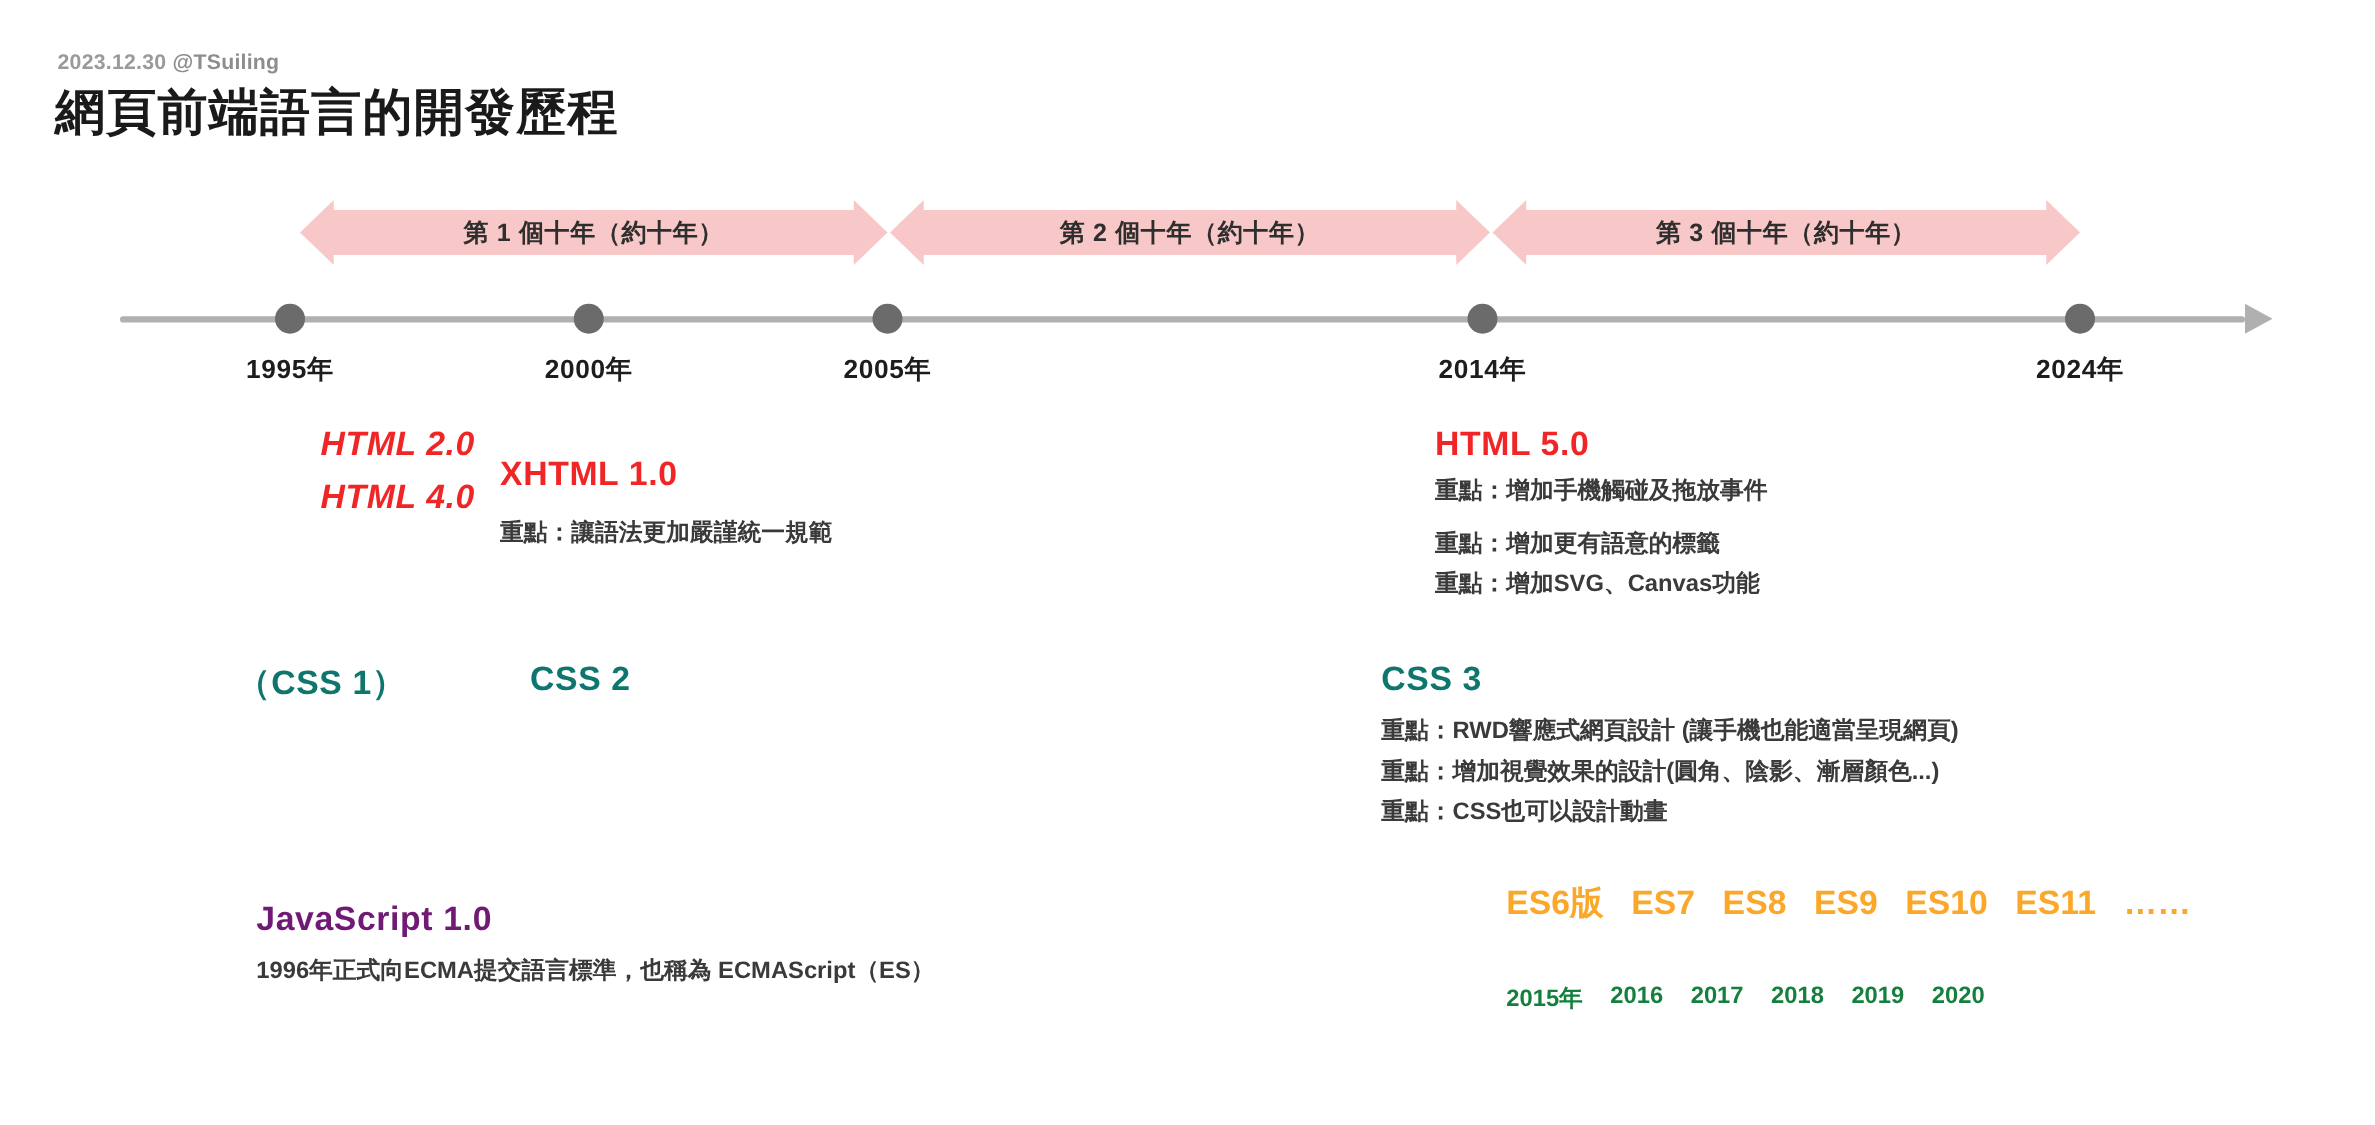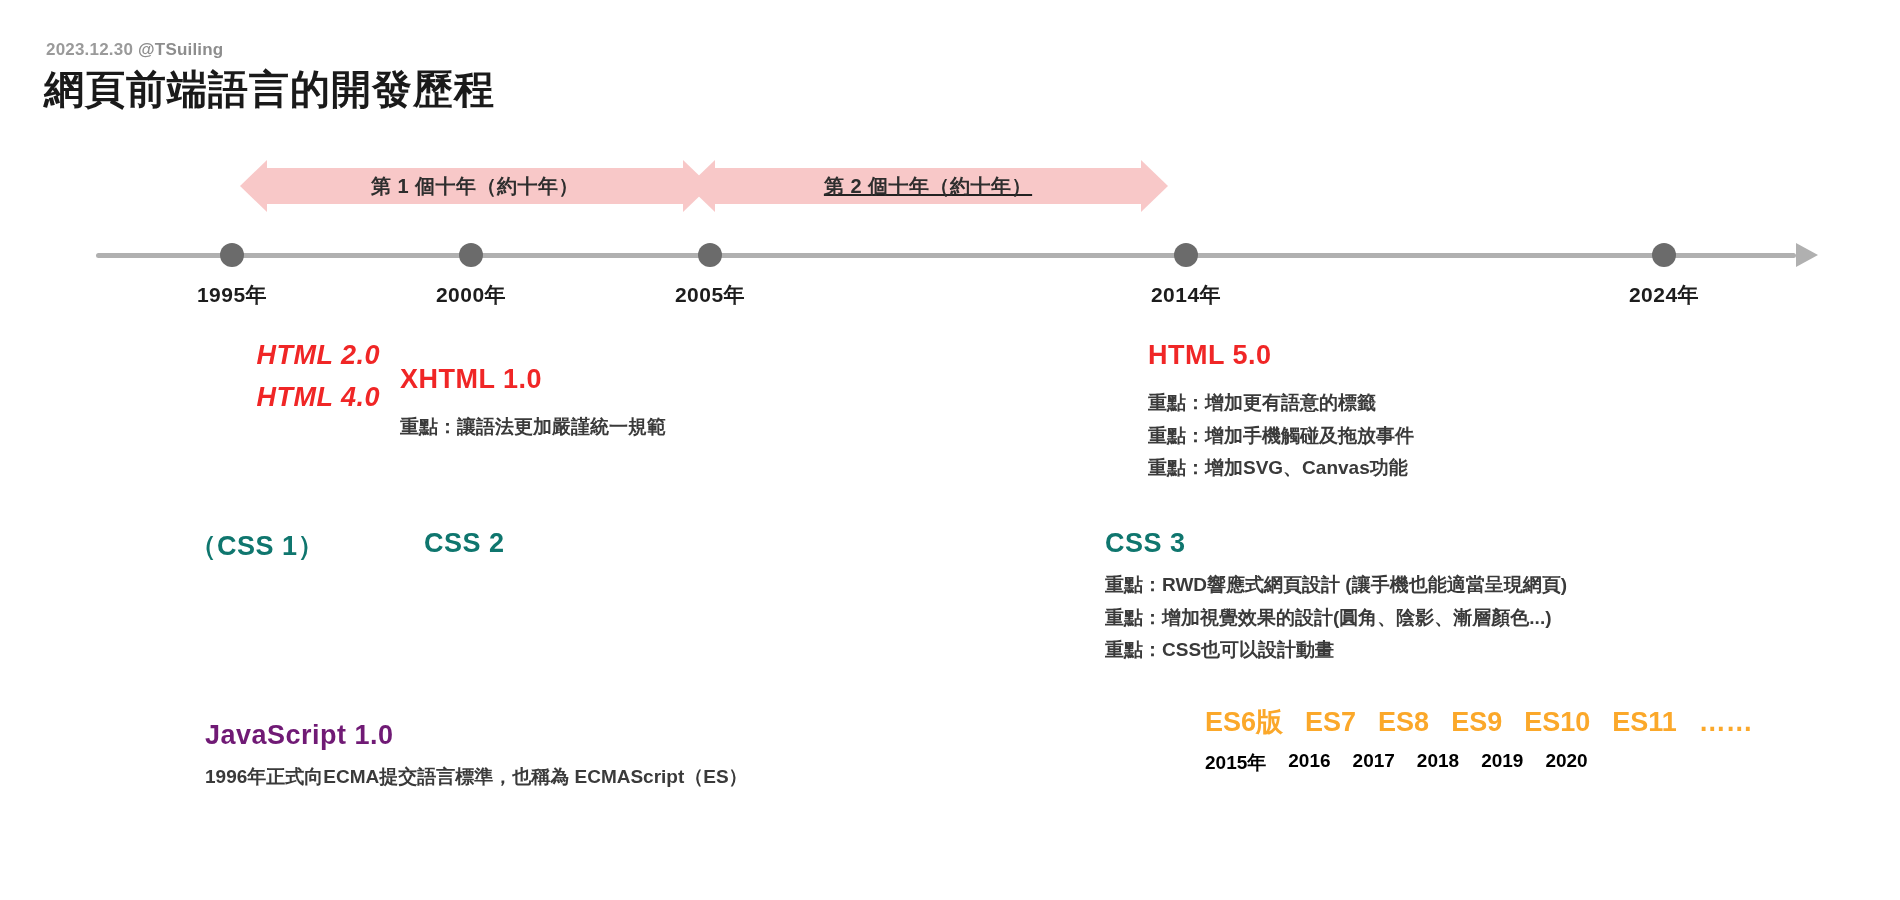--- a/index.html
+++ b/index.html
@@ -173,44 +173,51 @@
   }
   .es-years {
     display: flex;
     gap: 22px;
     margin-top: 10px;
     white-space: nowrap;
   }
   .es-years span {
     font-size: 19px;
     font-weight: 700;
-    color: #000000;
+    color: #15803d;
+    margin-top: 36px;
   }
 </style>
 </head>
 <body>
 
 <div class="meta">
   <span>2023.12.30</span>
   <span class="handle">@TSuiling</span>
 </div>
 <div class="title">網頁前端語言的開發歷程</div>
 
 <div class="decades">
   <div class="decade" style="left:240px;width:470px;">
     <div class="band"></div>
     <div class="arrow-l"></div>
     <div class="arrow-r"></div>
     <div class="dlabel">第 1 個十年（約十年）</div>
   </div>
-  <div class="decade" style="left:688px;width:480px;text-decoration:underline;">
+  <div class="decade" style="left:712px;width:480px;">
     <div class="band"></div>
     <div class="arrow-l"></div>
     <div class="arrow-r"></div>
     <div class="dlabel">第 2 個十年（約十年）</div>
+  </div>
+  <div class="decade" style="left:1194px;width:470px;">
+    <div class="band"></div>
+    <div class="arrow-l"></div>
+    <div class="arrow-r"></div>
+    <div class="dlabel">第 3 個十年（約十年）</div>
   </div>
 </div>
 
 <div class="axis"></div>
 <div class="axis-head"></div>
 
 <div class="node" style="left:232px;"></div>
 <div class="node" style="left:471px;"></div>
 <div class="node" style="left:710px;"></div>
 <div class="node" style="left:1186px;"></div>
@@ -227,22 +234,22 @@
   <div class="head-red right">HTML 4.0</div>
 </div>
 
 <div class="block" style="left:400px;top:335px;margin-top:24px;">
   <div class="head-red">XHTML 1.0</div>
   <div class="detail gap">重點：讓語法更加嚴謹統一規範</div>
 </div>
 
 <div class="block" style="left:1148px;top:335px;">
   <div class="head-red">HTML 5.0</div>
+  <div class="detail">重點：增加手機觸碰及拖放事件</div>
   <div class="detail gap">重點：增加更有語意的標籤</div>
-  <div class="detail">重點：增加手機觸碰及拖放事件</div>
   <div class="detail">重點：增加SVG、Canvas功能</div>
 </div>
 
 <div class="block" style="left:0px;top:528px;width:325px;text-align:right;">
   <div class="head-blue">（CSS 1）</div>
 </div>
 
 <div class="block" style="left:424px;top:528px;">
   <div class="head-blue">CSS 2</div>
 </div>

